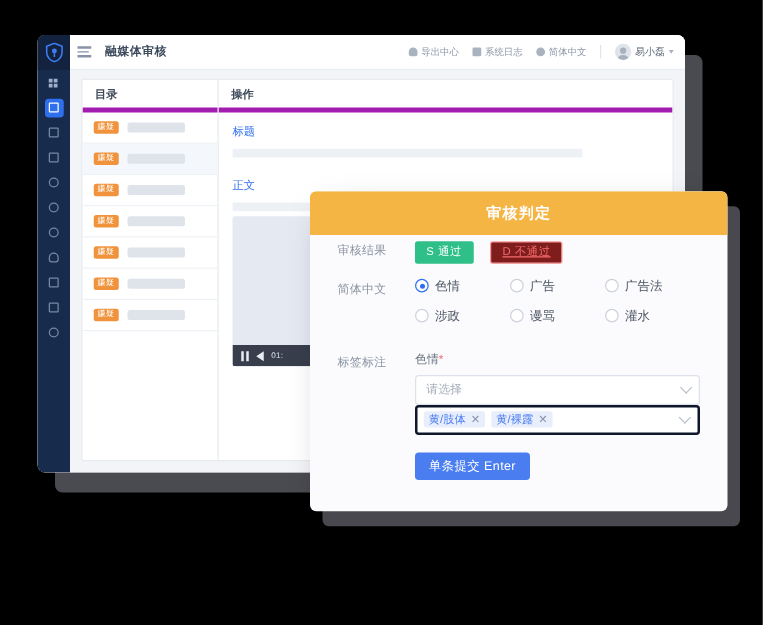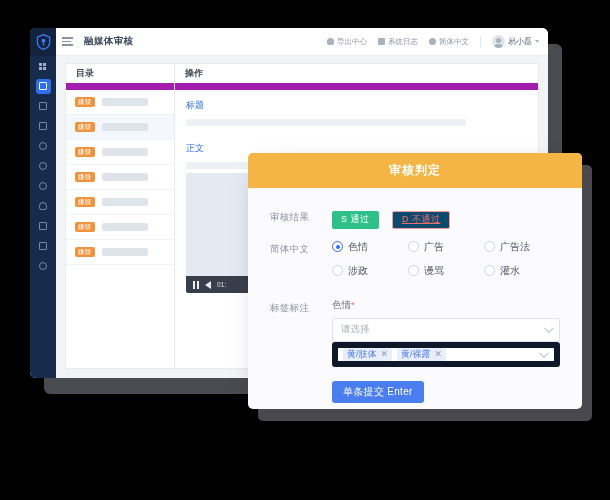--- a/index.html
+++ b/index.html
@@ -119,21 +119,21 @@
   }
   #col-left {
     width: 109px; border-right: 1px solid #e7ebf0;
     display: flex; flex-direction: column;
   }
   #col-right { flex: 1; display:flex; flex-direction:column; position:relative; }
   .col-head {
     height: 26px; display: flex; align-items: center;
     padding-left: 10px;
     font-size: 9px; font-weight: 700; color: #3f4a5a;
-    border-bottom: 7px solid #a21caf;
+    border-bottom: 4px solid #a21caf;
   }
   .list-row {
     height: 25px; display: flex; align-items: center;
     padding-left: 9px; gap: 7px;
     border-bottom: 1px solid #eef1f5;
   }
   .list-row.sel { background: #f4f7fc; }
   .badge {
     font-size: 6.5px; color:#fff; background:#f0933c;
     border-radius: 2px; padding: 2px 3px; line-height: 1;
@@ -185,35 +185,35 @@
     border-radius: 5px;
     overflow: hidden;
     box-shadow: 10px 12px 0 0 rgba(120,120,130,0.60),
                 18px 22px 30px 0 rgba(0,0,0,0.5);
   }
   #modal-head {
     height: 35px; background: #f5b544;
     display:flex; align-items:center; justify-content:center;
     color:#ffffff; font-size:12px; font-weight:700; letter-spacing:1px;
   }
-  #modal-body { padding: 20px 22px 0 22px; }
+  #modal-body { padding: 3px 22px 0 22px; }
   .frow { display:flex; margin-bottom: 11px; }
   .flabel {
     width: 62px; flex: none;
     font-size: 9.5px; color: #8a93a2; padding-top: 3px; letter-spacing:.3px;
   }
   .fctl { flex: 1; }
 
   .btn-pass, .btn-fail {
     display:inline-flex; align-items:center; justify-content:center;
     height: 18px; padding: 0 9px; border-radius: 2px;
     font-size: 9px; letter-spacing:.5px; cursor:pointer;
   }
   .btn-pass { background:#2fc08a; color:#ffffff; margin-right: 9px; }
-  .btn-fail { background:#0c4a6e; color:#f56c6c; border:1px solid #f89a9a;text-decoration:underline; }
+  .btn-fail { background:#7f1d1d; color:#f56c6c; border:1px solid #f89a9a;text-decoration:underline; }
 
   .radio-grid { display:flex; flex-wrap: wrap; }
   .radio-item {
     width: 33.33%; display:flex; align-items:center; gap:5px;
     margin-bottom: 10px; cursor:pointer;
   }
   .rdot {
     width: 11px; height: 11px; border-radius:50%;
     border:1px solid #ccd2dc; background:#fff; flex:none; position:relative;
   }
@@ -233,21 +233,21 @@
     background:#fff; display:flex; align-items:center;
     padding: 0 8px; font-size:9.5px; color:#a7aeb9;
     position: relative;
   }
   .chev {
     margin-left:auto; width:7px;height:7px;
     border-right:1.3px solid #b7bec9; border-bottom:1.3px solid #b7bec9;
     transform: rotate(45deg) translateY(-2px);
   }
   .tag-select {
-    min-height: 24px; border:6px solid #0f172a; border-radius:3px;
+    min-height: 24px; border:2px solid #0f172a; border-radius:3px;
     background:#fff; display:flex; align-items:center; gap:5px;
     padding: 0 8px 0 5px;
   }
   .tag {
     display:inline-flex; align-items:center; gap:4px;
     background:#e8eefc; color:#4a7df0;
     font-size:9px; border-radius:2px; padding:2px 4px; line-height:1;
   }
   .tag .x { color:#8b97ab; font-size:9px; cursor:pointer; }
   .btn-submit {

